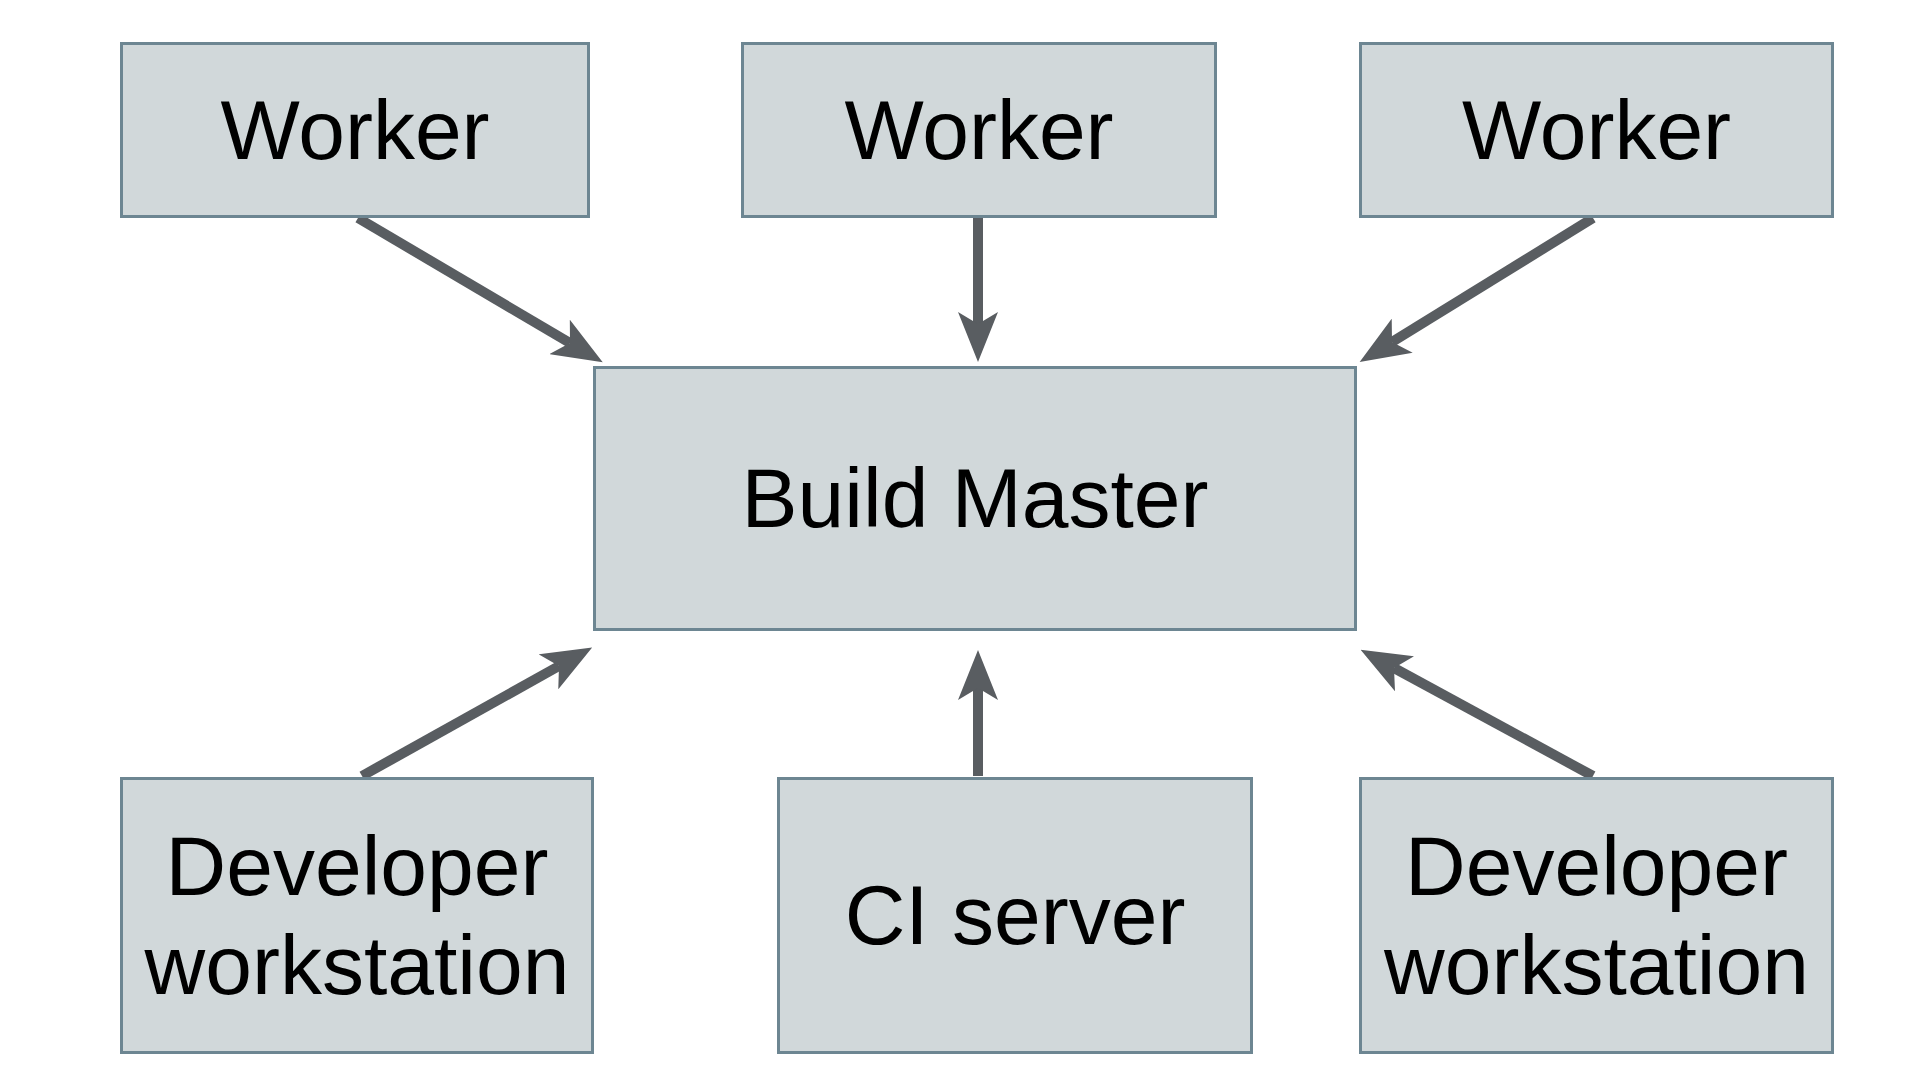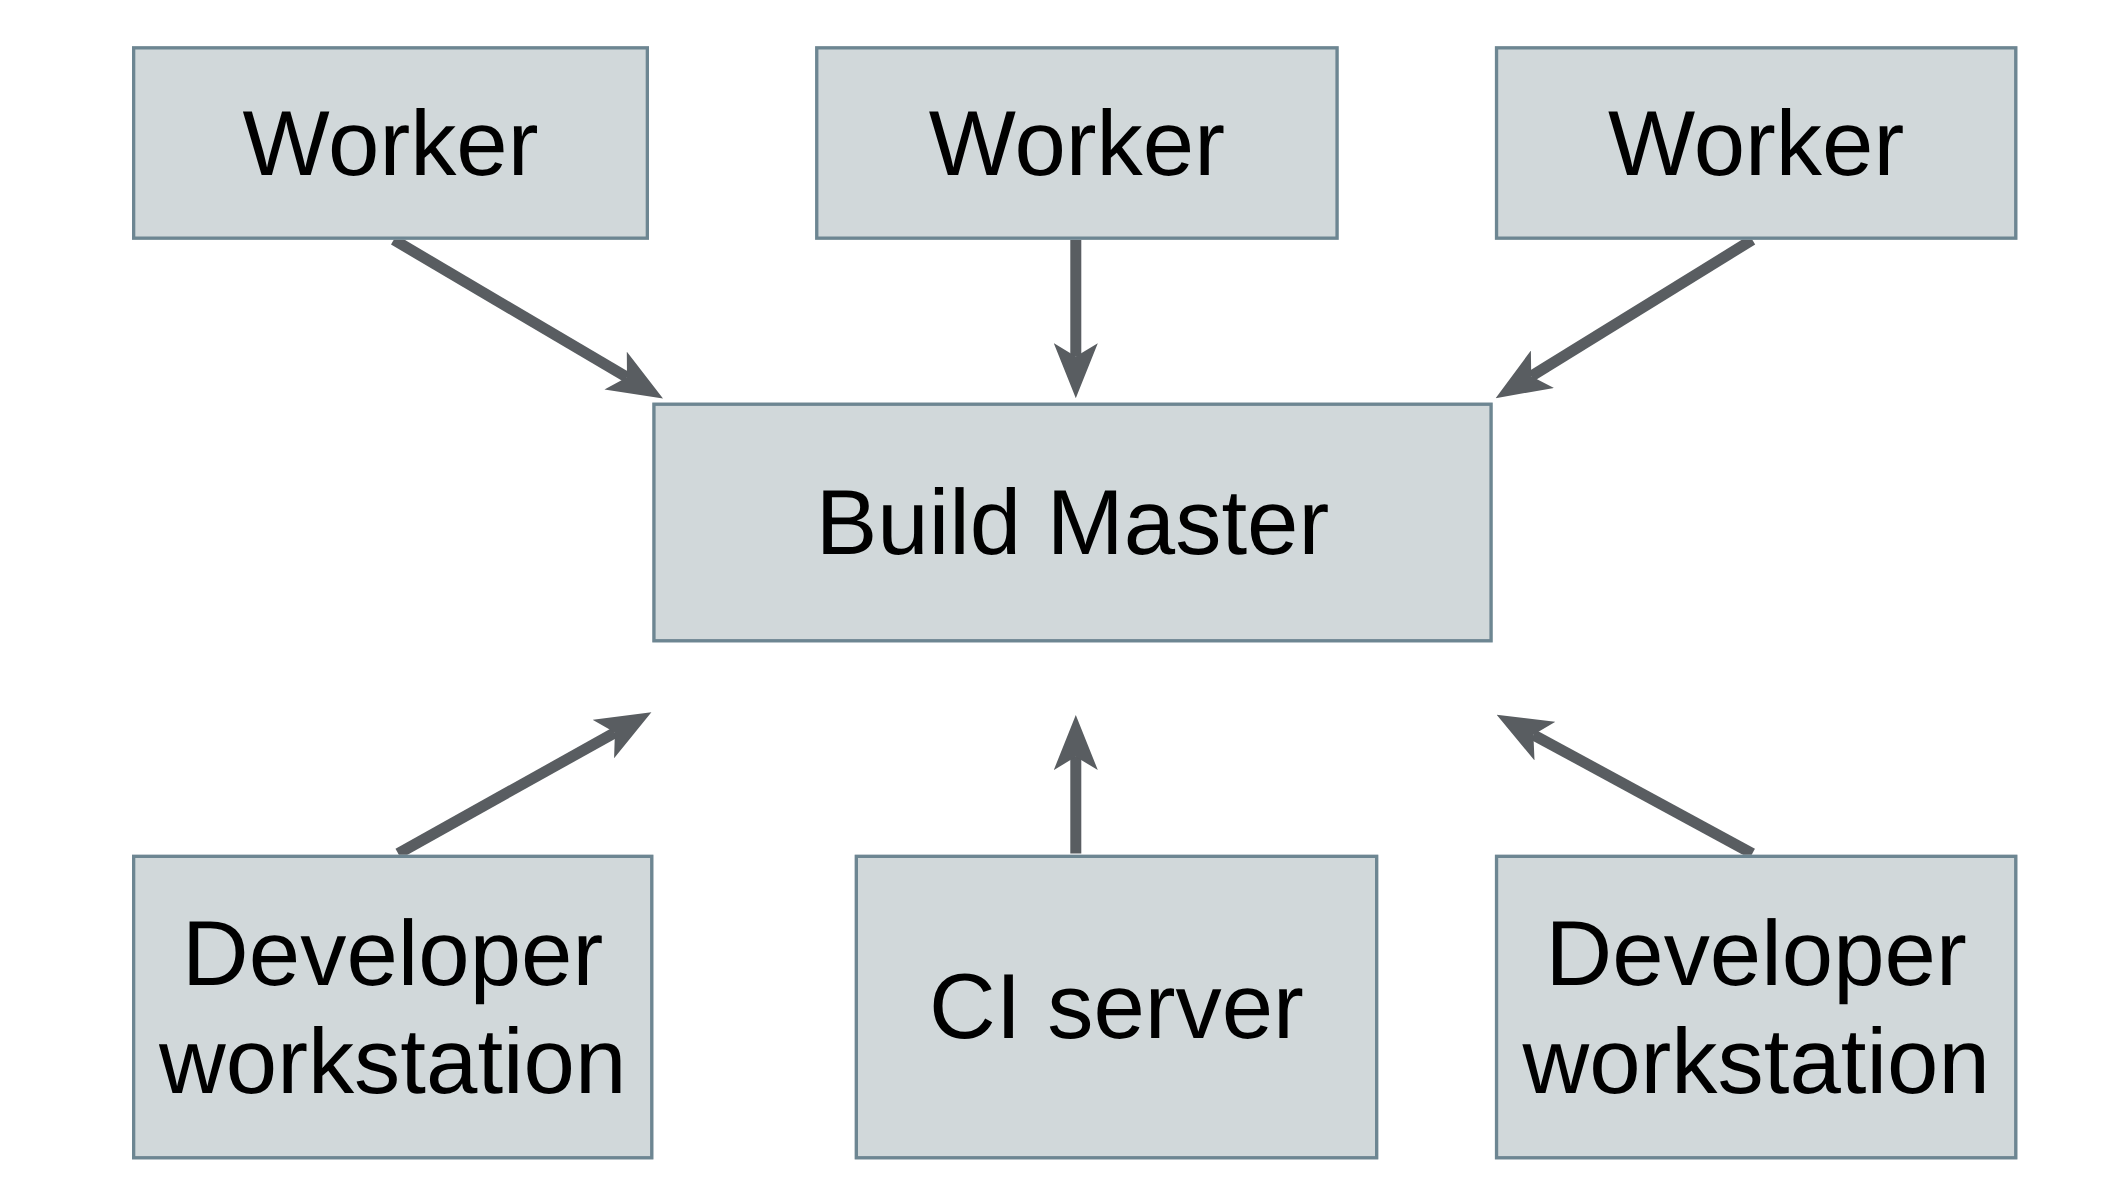--- a/index.html
+++ b/index.html
@@ -72,21 +72,21 @@
   </div>
 
   <div class="node" style="left:741px; top:42px; width:476px; height:176px;">
     <span class="ln">Worker</span>
   </div>
 
   <div class="node" style="left:1359px; top:42px; width:475px; height:176px;">
     <span class="ln">Worker</span>
   </div>
 
-  <div class="node" style="left:593px; top:366px; width:764px; height:218px;">
+  <div class="node" style="left:593px; top:366px; width:764px; height:265px;">
     <span class="ln">Build Master</span>
   </div>
 
   <div class="node" style="left:120px; top:777px; width:474px; height:277px;">
     <span class="ln">Developer</span>
     <span class="ln">workstation</span>
   </div>
 
   <div class="node" style="left:777px; top:777px; width:476px; height:277px;">
     <span class="ln">CI server</span>

